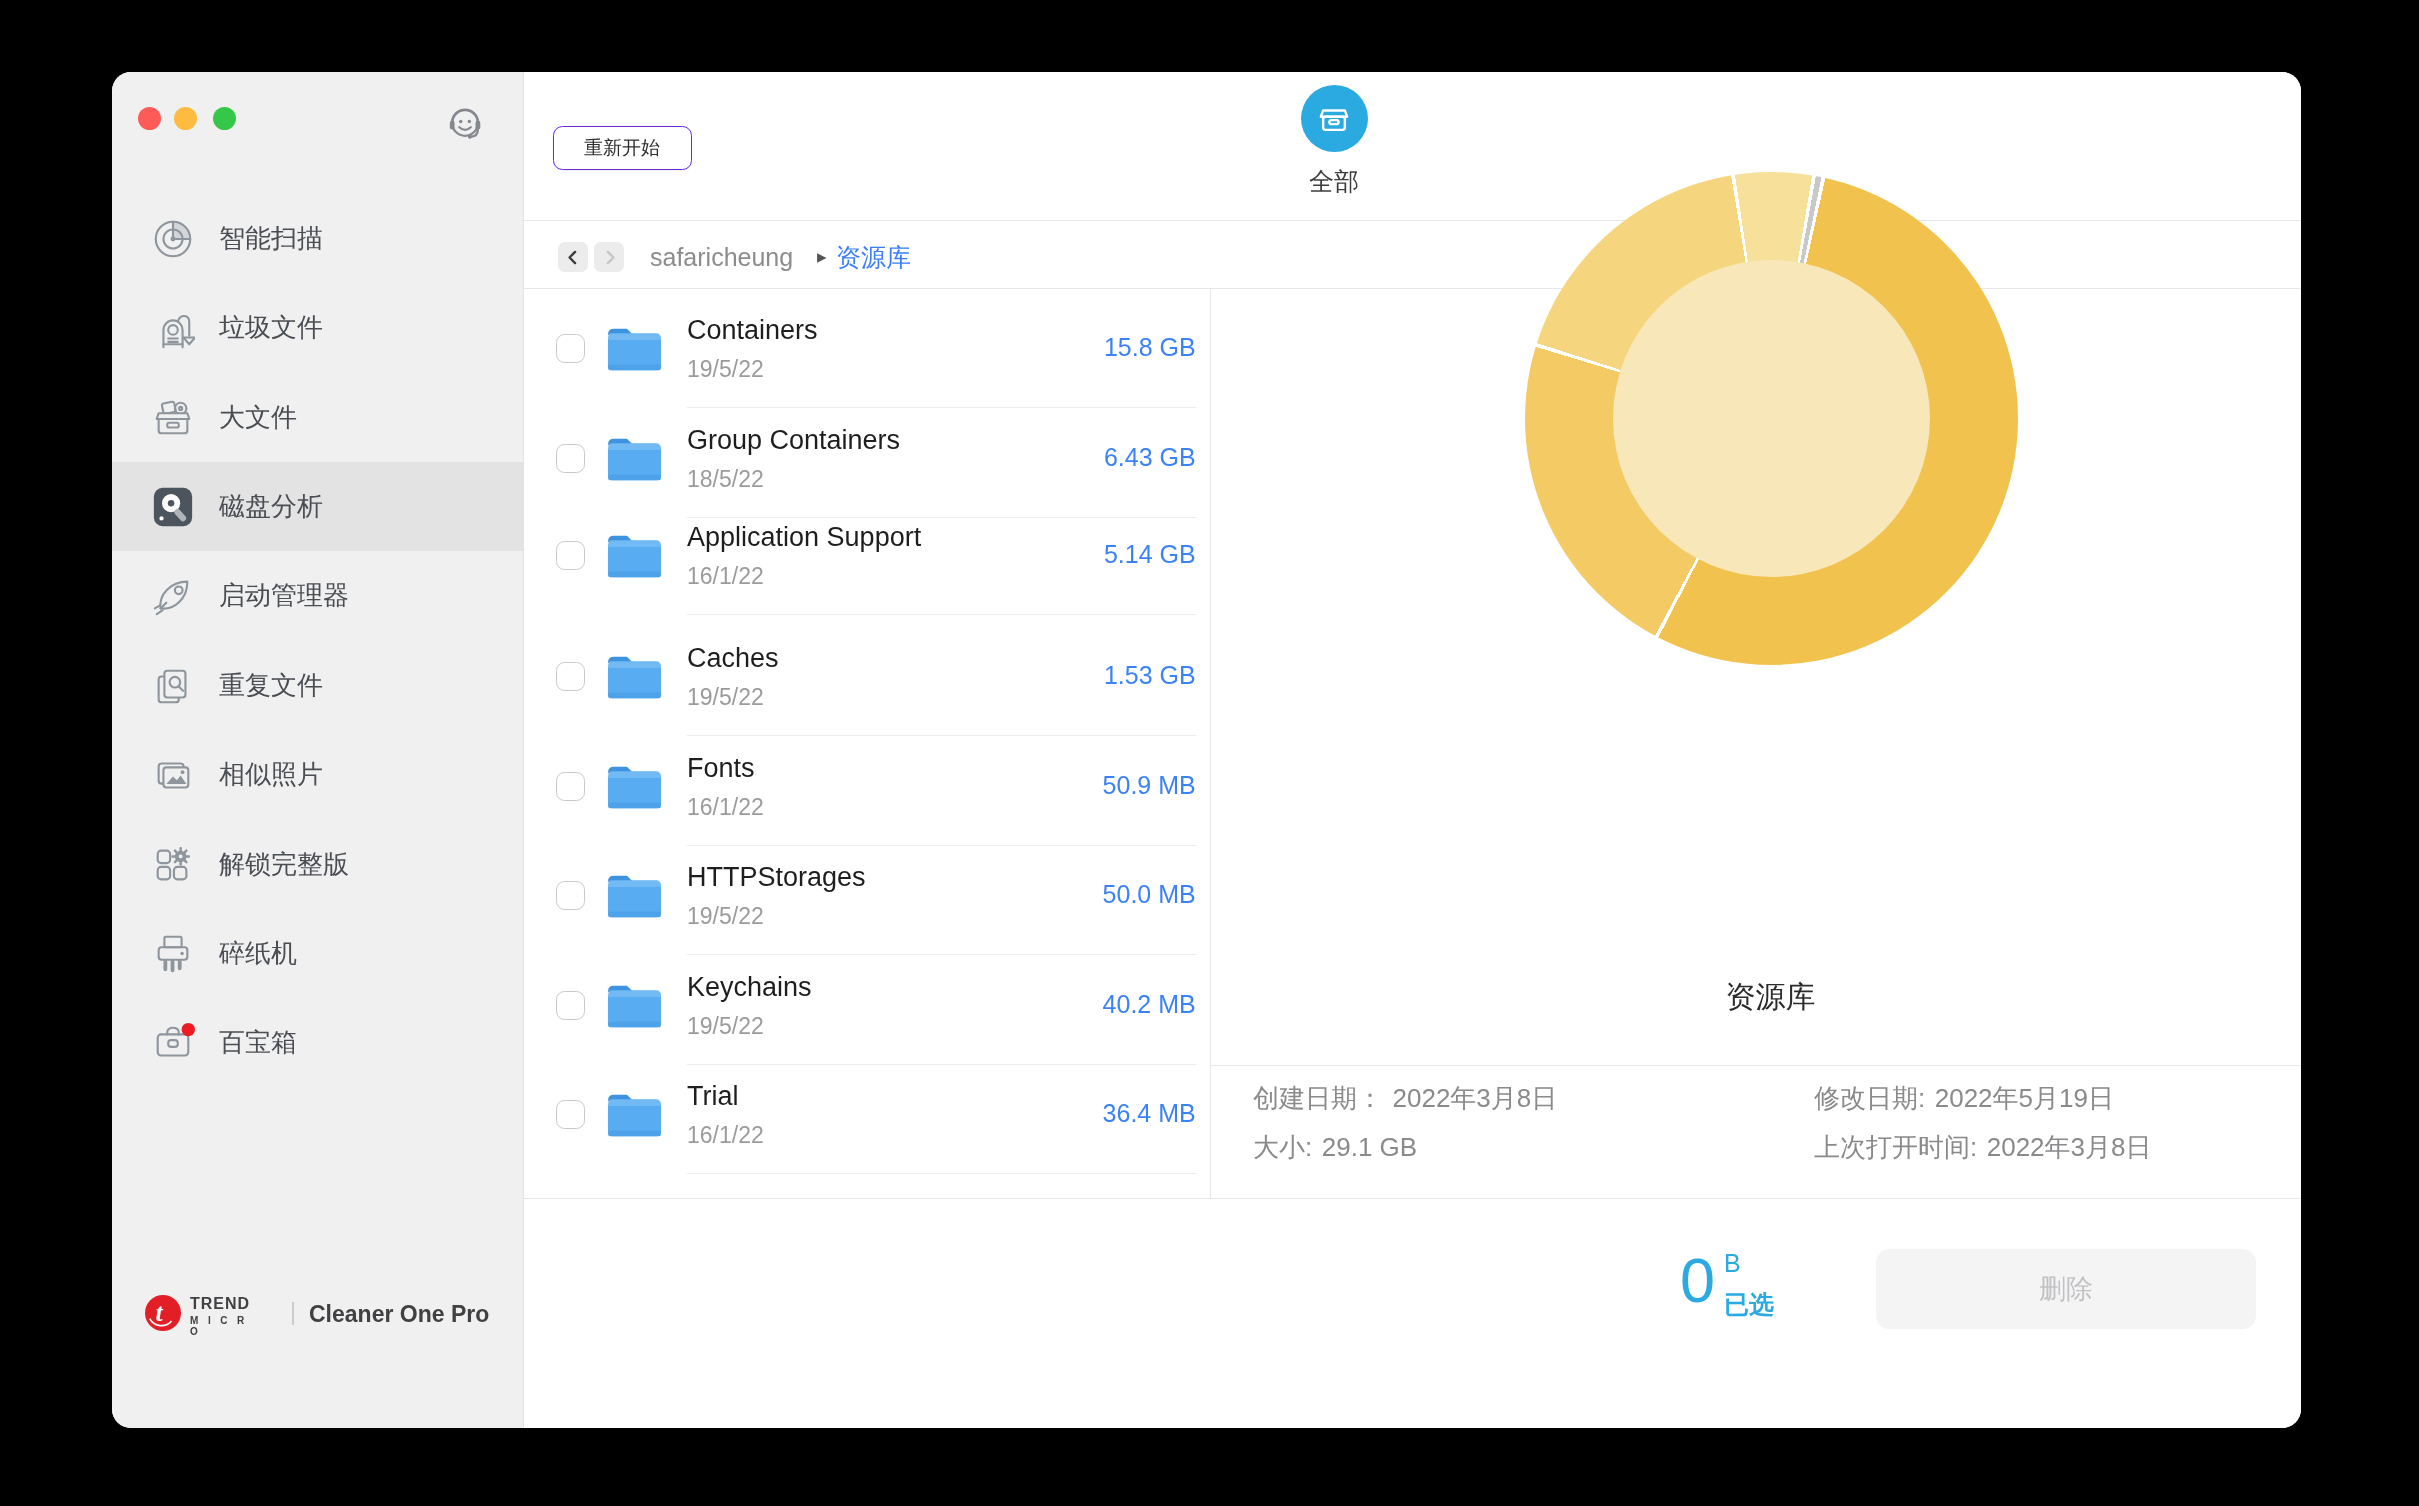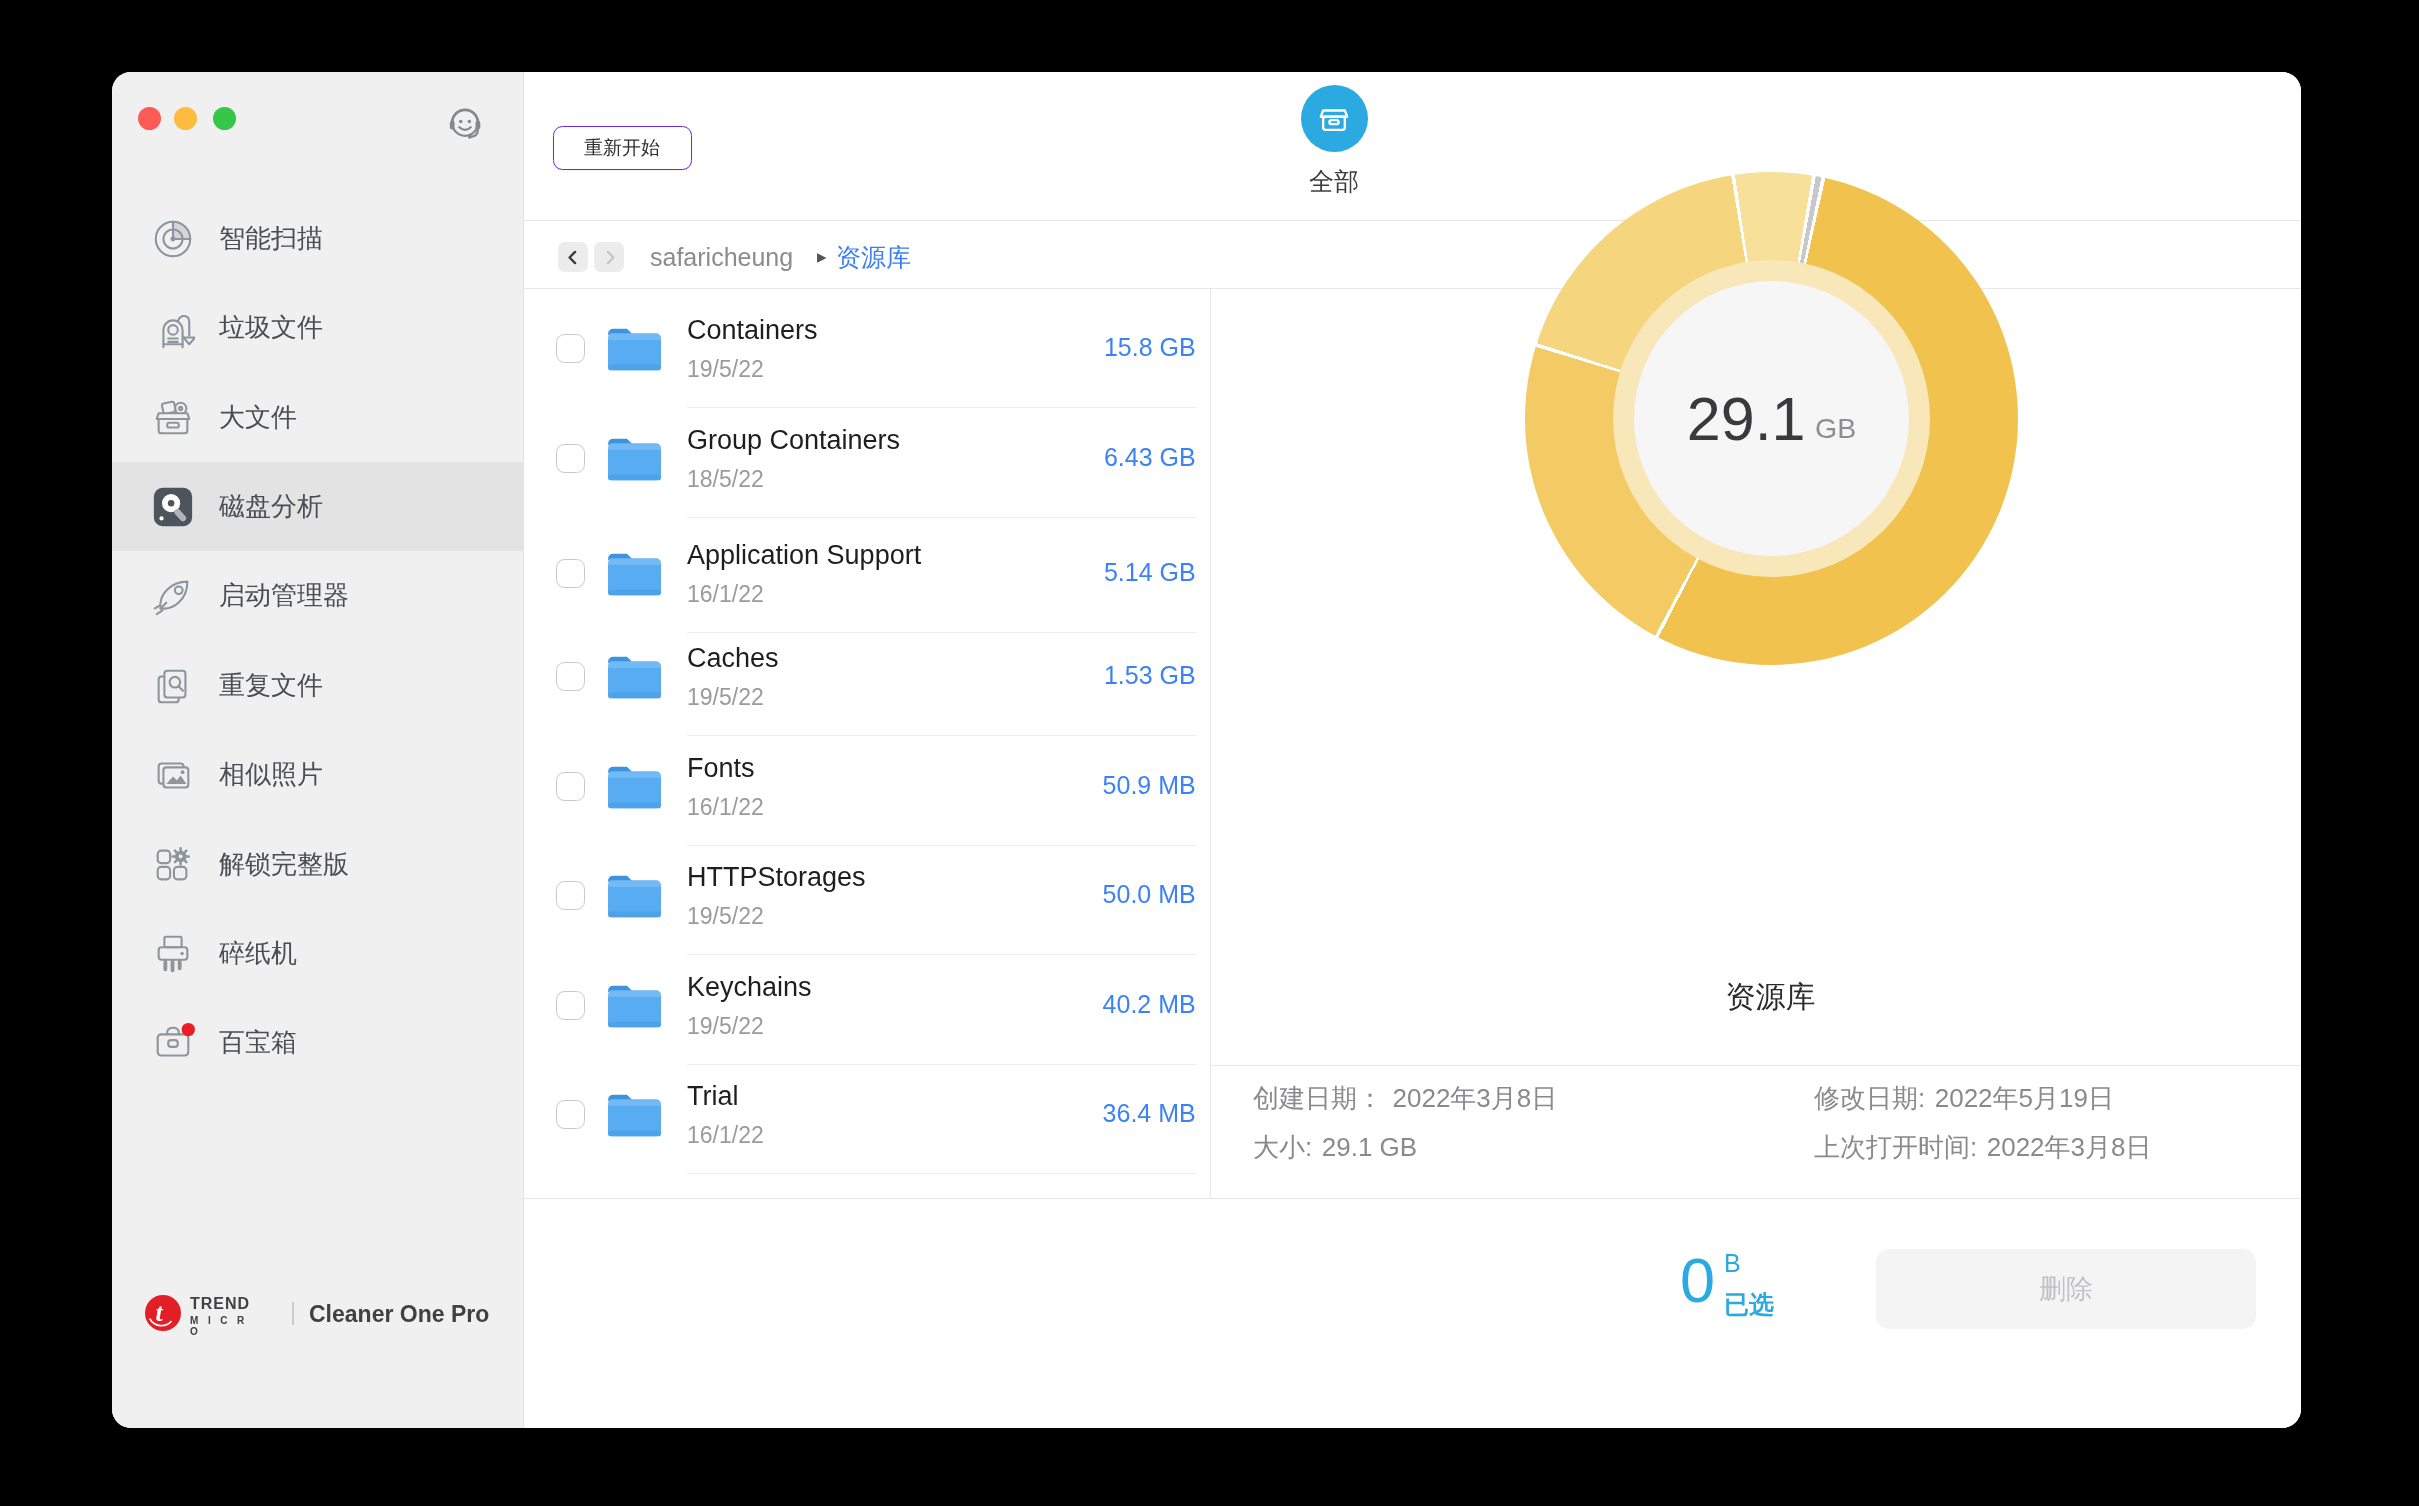--- a/index.html
+++ b/index.html
@@ -319,21 +319,21 @@
       <span class="folder">
           <svg class="icon" viewBox="0 0 64 56" width="61" height="53">
             <use href="#sym-folder"></use>
           </svg>
         </span>
       <div class="fname">Group Containers</div>
       <div class="fdate">18/5/22</div>
       <div class="fsize">6.43 GB</div>
       <div class="fdiv"></div>
     </div>
-    <div class="frow" style="top:452px">
+    <div class="frow" style="top:434px">
       <span class="cb"></span>
       <span class="folder">
           <svg class="icon" viewBox="0 0 64 56" width="61" height="53">
             <use href="#sym-folder"></use>
           </svg>
         </span>
       <div class="fname">Application Support</div>
       <div class="fdate">16/1/22</div>
       <div class="fsize">5.14 GB</div>
       <div class="fdiv"></div>
@@ -394,24 +394,20 @@
           </svg>
         </span>
       <div class="fname">Trial</div>
       <div class="fdate">16/1/22</div>
       <div class="fsize">36.4 MB</div>
       <div class="fdiv"></div>
     </div>
 
     <div class="donut" id="donut" style="background: conic-gradient(from -9deg, rgb(255, 255, 255) 0deg, rgb(255, 255, 255) 0.45deg, rgb(247, 224, 154) 0.45deg, rgb(247, 224, 154) 18.4909deg, rgb(255, 255, 255) 18.4909deg, rgb(255, 255, 255) 18.9409deg, rgb(255, 255, 255) 18.9409deg, rgb(255, 255, 255) 19.3909deg, rgb(200, 200, 202) 19.3909deg, rgb(200, 200, 202) 20.7192deg, rgb(255, 255, 255) 20.7192deg, rgb(255, 255, 255) 21.1692deg, rgb(255, 255, 255) 21.1692deg, rgb(255, 255, 255) 21.6192deg, rgb(241, 194, 77) 21.6192deg, rgb(241, 194, 77) 216.318deg, rgb(255, 255, 255) 216.318deg, rgb(255, 255, 255) 216.768deg, rgb(255, 255, 255) 216.768deg, rgb(255, 255, 255) 217.218deg, rgb(243, 202, 99) 217.218deg, rgb(243, 202, 99) 295.919deg, rgb(255, 255, 255) 295.919deg, rgb(255, 255, 255) 296.369deg, rgb(255, 255, 255) 296.369deg, rgb(255, 255, 255) 296.819deg, rgb(245, 213, 126) 296.819deg, rgb(245, 213, 126) 359.55deg, rgb(255, 255, 255) 359.55deg, rgb(255, 255, 255) 360deg);">
       <div class="donut-pale"></div>
-      <div class="donut-center">
-        <span class="big-num">29.1</span>
-        <span class="big-unit">GB</span>
-      </div>
     </div>
     <div class="panel-title">资源库</div>
 
     <div class="info-div"></div>
     <div class="info-row ir1l">
       <span>创建日期：</span><span class="val">2022年3月8日</span>
     </div>
     <div class="info-row ir1r">
       <span>修改日期:</span><span class="val">2022年5月19日</span>
     </div>

